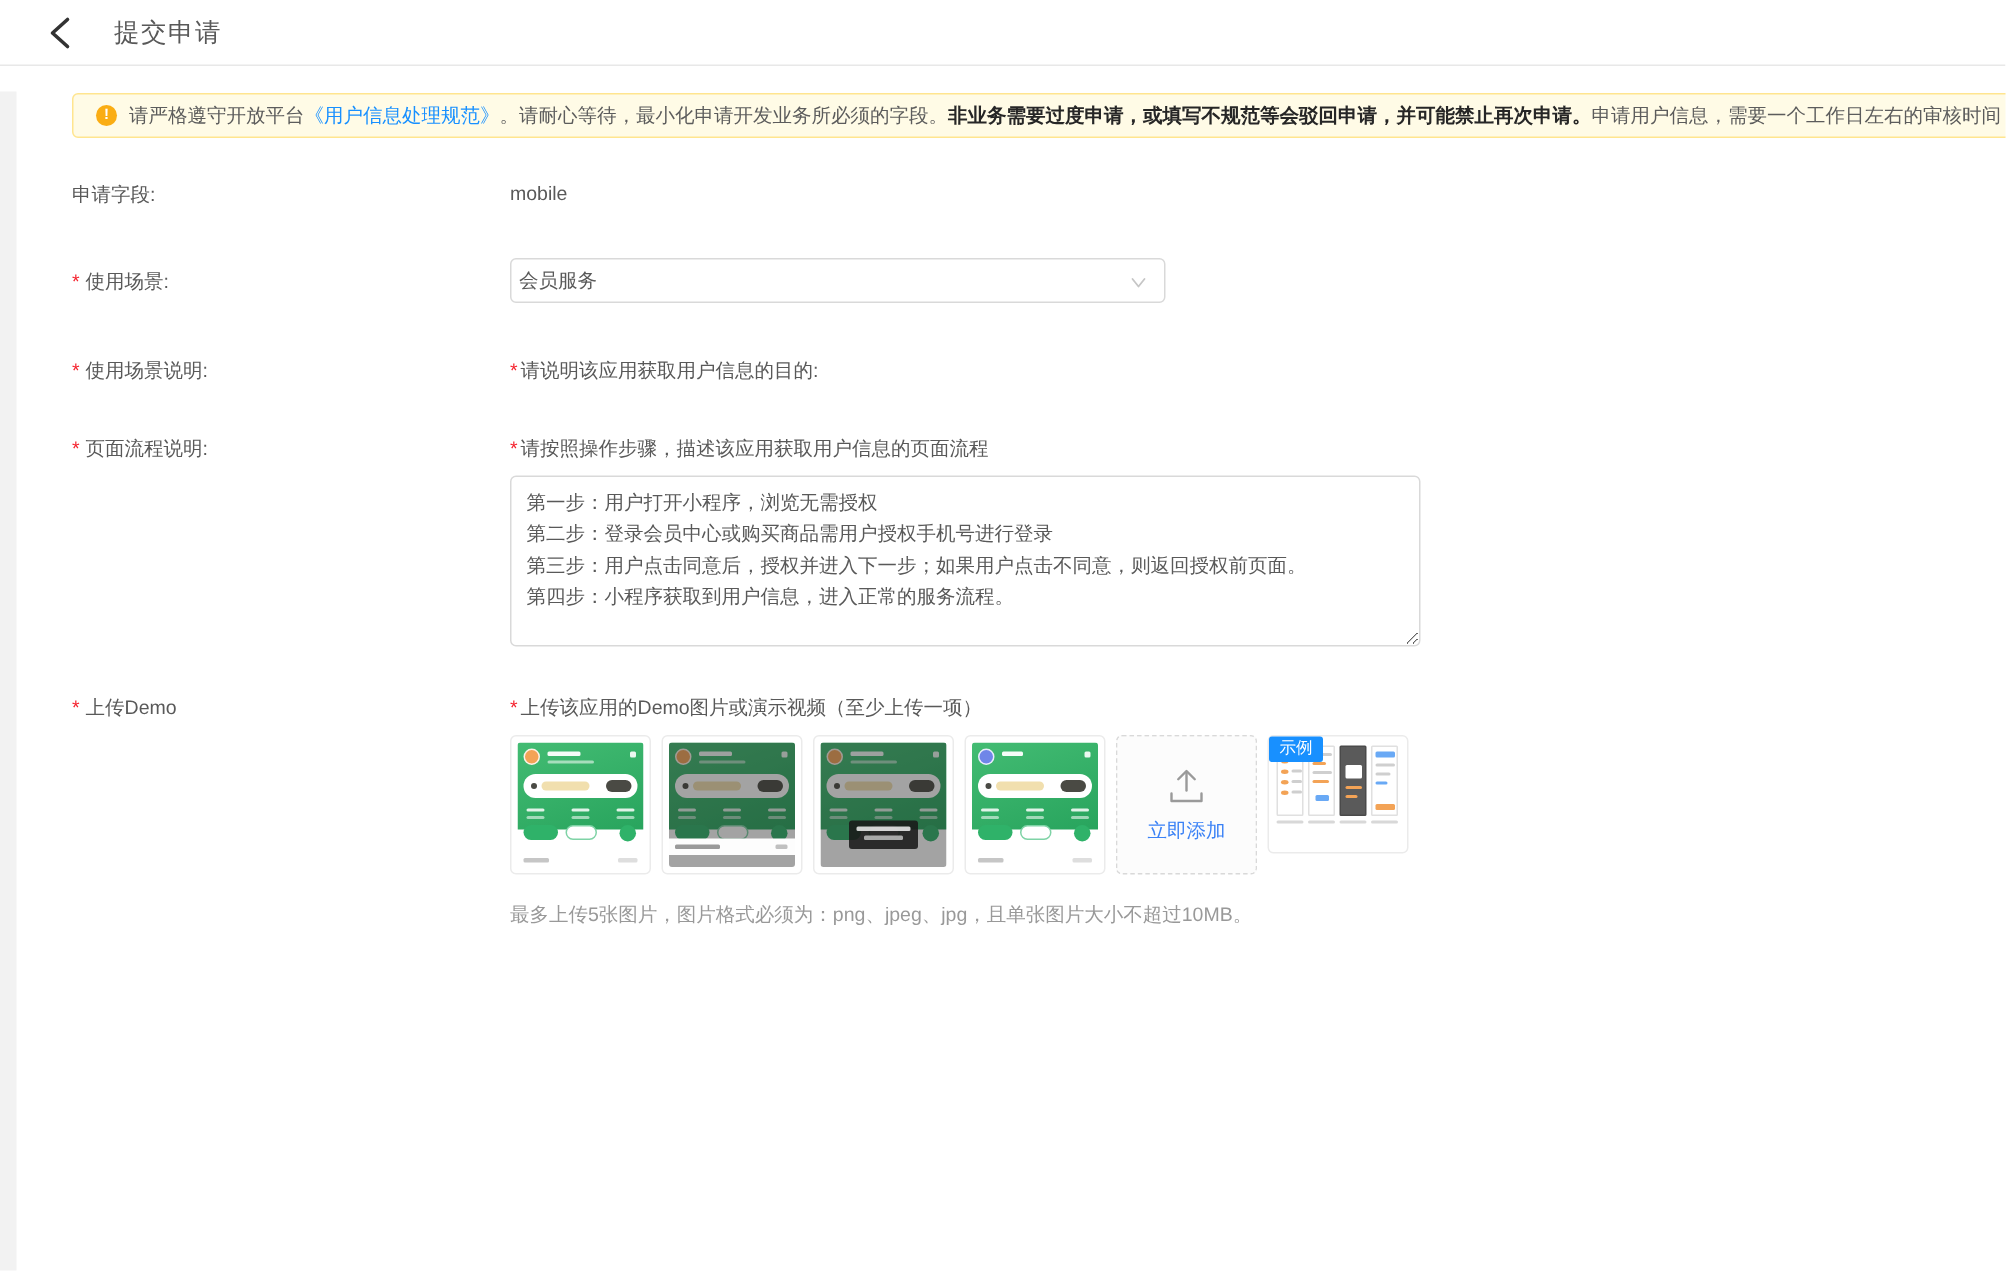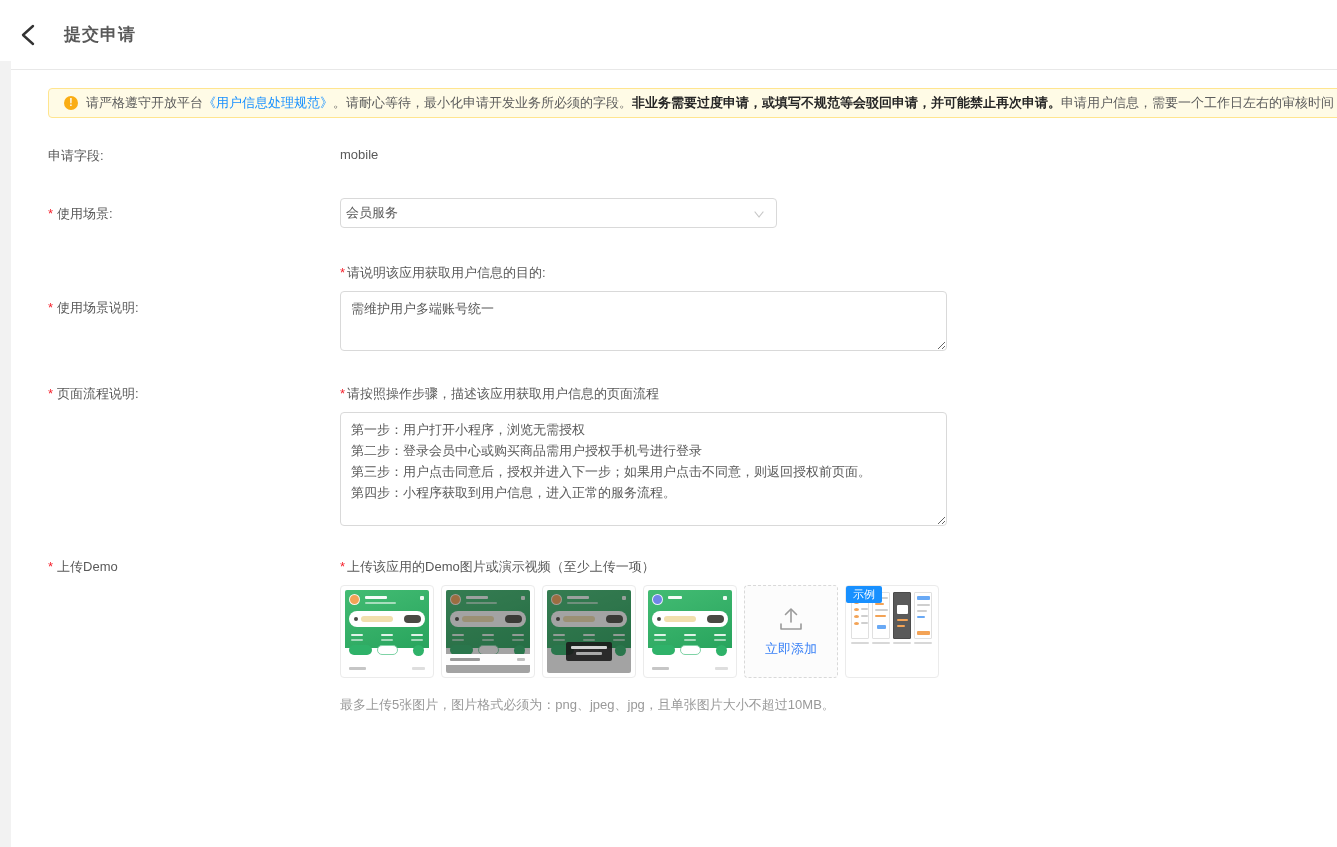--- a/index.html
+++ b/index.html
@@ -1,20 +1,20 @@
 <!DOCTYPE html>
 <html><head>
 <meta charset="utf-8">
 <style>
   * { margin:0; padding:0; box-sizing:border-box; }
   html,body { width:1337px; height:847px; background:#fff; overflow:hidden;
     font-family:"Liberation Sans","DejaVu Sans",sans-serif; }
   
-  .header { position:relative; height:70px; background:#fff; border-bottom:1px solid #e8e8e8;
-    display:flex; align-items:center; padding-left:16px;font-weight:bold; }
+  .header { position:relative; height:44px; background:#fff; border-bottom:1px solid #e8e8e8;
+    display:flex; align-items:center; padding-left:28px; }
   .back-btn { width:24px; height:24px; cursor:pointer; display:flex; align-items:center; justify-content:center; }
   .page-title { margin-left:24px; font-size:17px; color:#595959; letter-spacing:1px; }
   
   .left-strip { position:absolute; left:0; top:61px; width:11px; height:786px; background:#f2f2f2; }
   
   .page { padding-left:48px; }
   
   .notice { margin-top:18px; width:1600px; height:30px; background:#fffbe6; border:1px solid #ffe58f;
     border-radius:4px; display:flex; align-items:center; padding:0 15px; white-space:nowrap;
     overflow:hidden; font-size:13px; color:#5c5c5c; }
@@ -80,21 +80,21 @@
   .mk-sheet b { position:absolute; right:5px; top:4px; width:8px; height:3px; background:#c0c0c0; border-radius:1px; }
   .mk-toast { position:absolute; left:50%; bottom:12px; transform:translateX(-50%); width:46px; height:19px;
     background:rgba(25,25,25,.88); border-radius:2px; }
   .mk-toast i { position:absolute; left:5px; top:4px; width:36px; height:3px; background:rgba(255,255,255,.8); border-radius:1px; }
   .mk-toast b { position:absolute; left:10px; top:10px; width:26px; height:3px; background:rgba(255,255,255,.6); border-radius:1px; }
   
   .upload-card { width:94px; height:93px; border:1px dashed #d9d9d9; border-radius:4px; background:#fcfcfc;
     display:flex; flex-direction:column; align-items:center; justify-content:center; cursor:pointer; }
   .upload-label { margin-top:7px; font-size:13px; color:#3b82f6; }
   
-  .example-card { position:relative; width:94px; height:93px; border:1px solid #ebebeb; border-radius:4px;
+  .example-card { position:relative; width:94px; height:79px; border:1px solid #ebebeb; border-radius:4px;
     background:#fff; padding:5px; cursor:pointer; }
   .example-badge { position:absolute; left:0; top:0; background:#1890ff; color:#fff; font-size:11px;
     line-height:17px; padding:0 7px; border-radius:2px; z-index:2; }
   .ex-phones { display:flex; gap:3px; margin-top:1px; }
   .ex-ph { width:18px; height:47px; background:#fff; border:1px solid #e0e0e0; border-radius:1px; position:relative; overflow:hidden; }
   .ex-ph.dark { background:#5a5a5a; border-color:#4a4a4a; }
   .ex-ph .l { position:absolute; height:2px; border-radius:1px; background:#cfcfcf; }
   .ex-ph .o { background:#f3a356; }
   .ex-ph .b { background:#69a9f5; }
   .ex-ph .w { background:#fff; }
@@ -148,21 +148,20 @@
   </div>
 
   <div class="row row-desc">
     <div class="label-col">
       <span class="req">*</span><span>使用场景说明:</span>
     </div>
     <div class="control-col">
       <div class="sub-label">
         <span class="req">*</span><span>请说明该应用获取用户信息的目的:</span>
       </div>
-      <textarea class="ta-s" style="">需维护用户多端账号统一</textarea>
 
     </div>
   </div>
 
   <div class="row row-flow">
     <div class="label-col">
       <span class="req">*</span><span>页面流程说明:</span>
     </div>
     <div class="control-col">
       <div class="sub-label">

